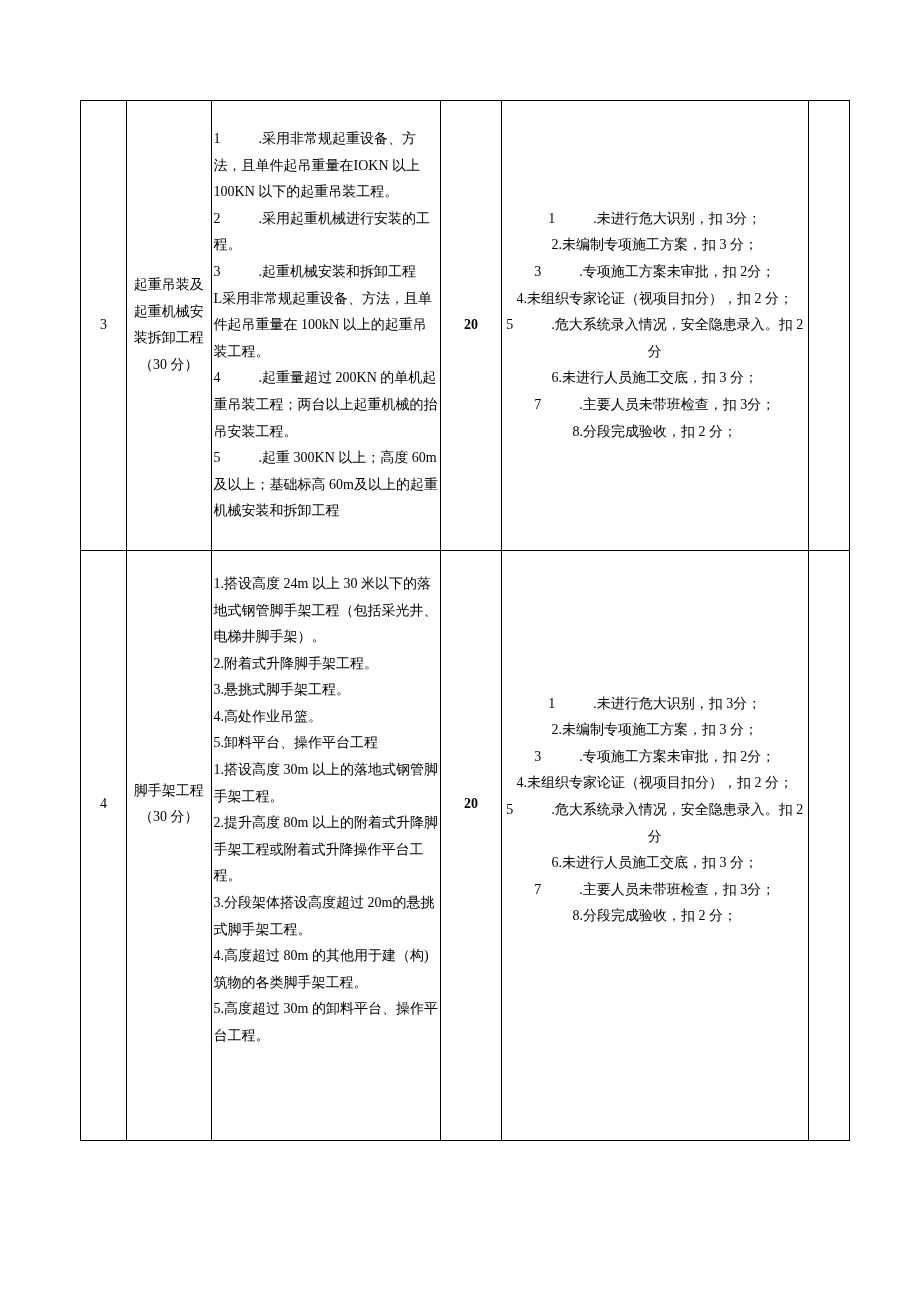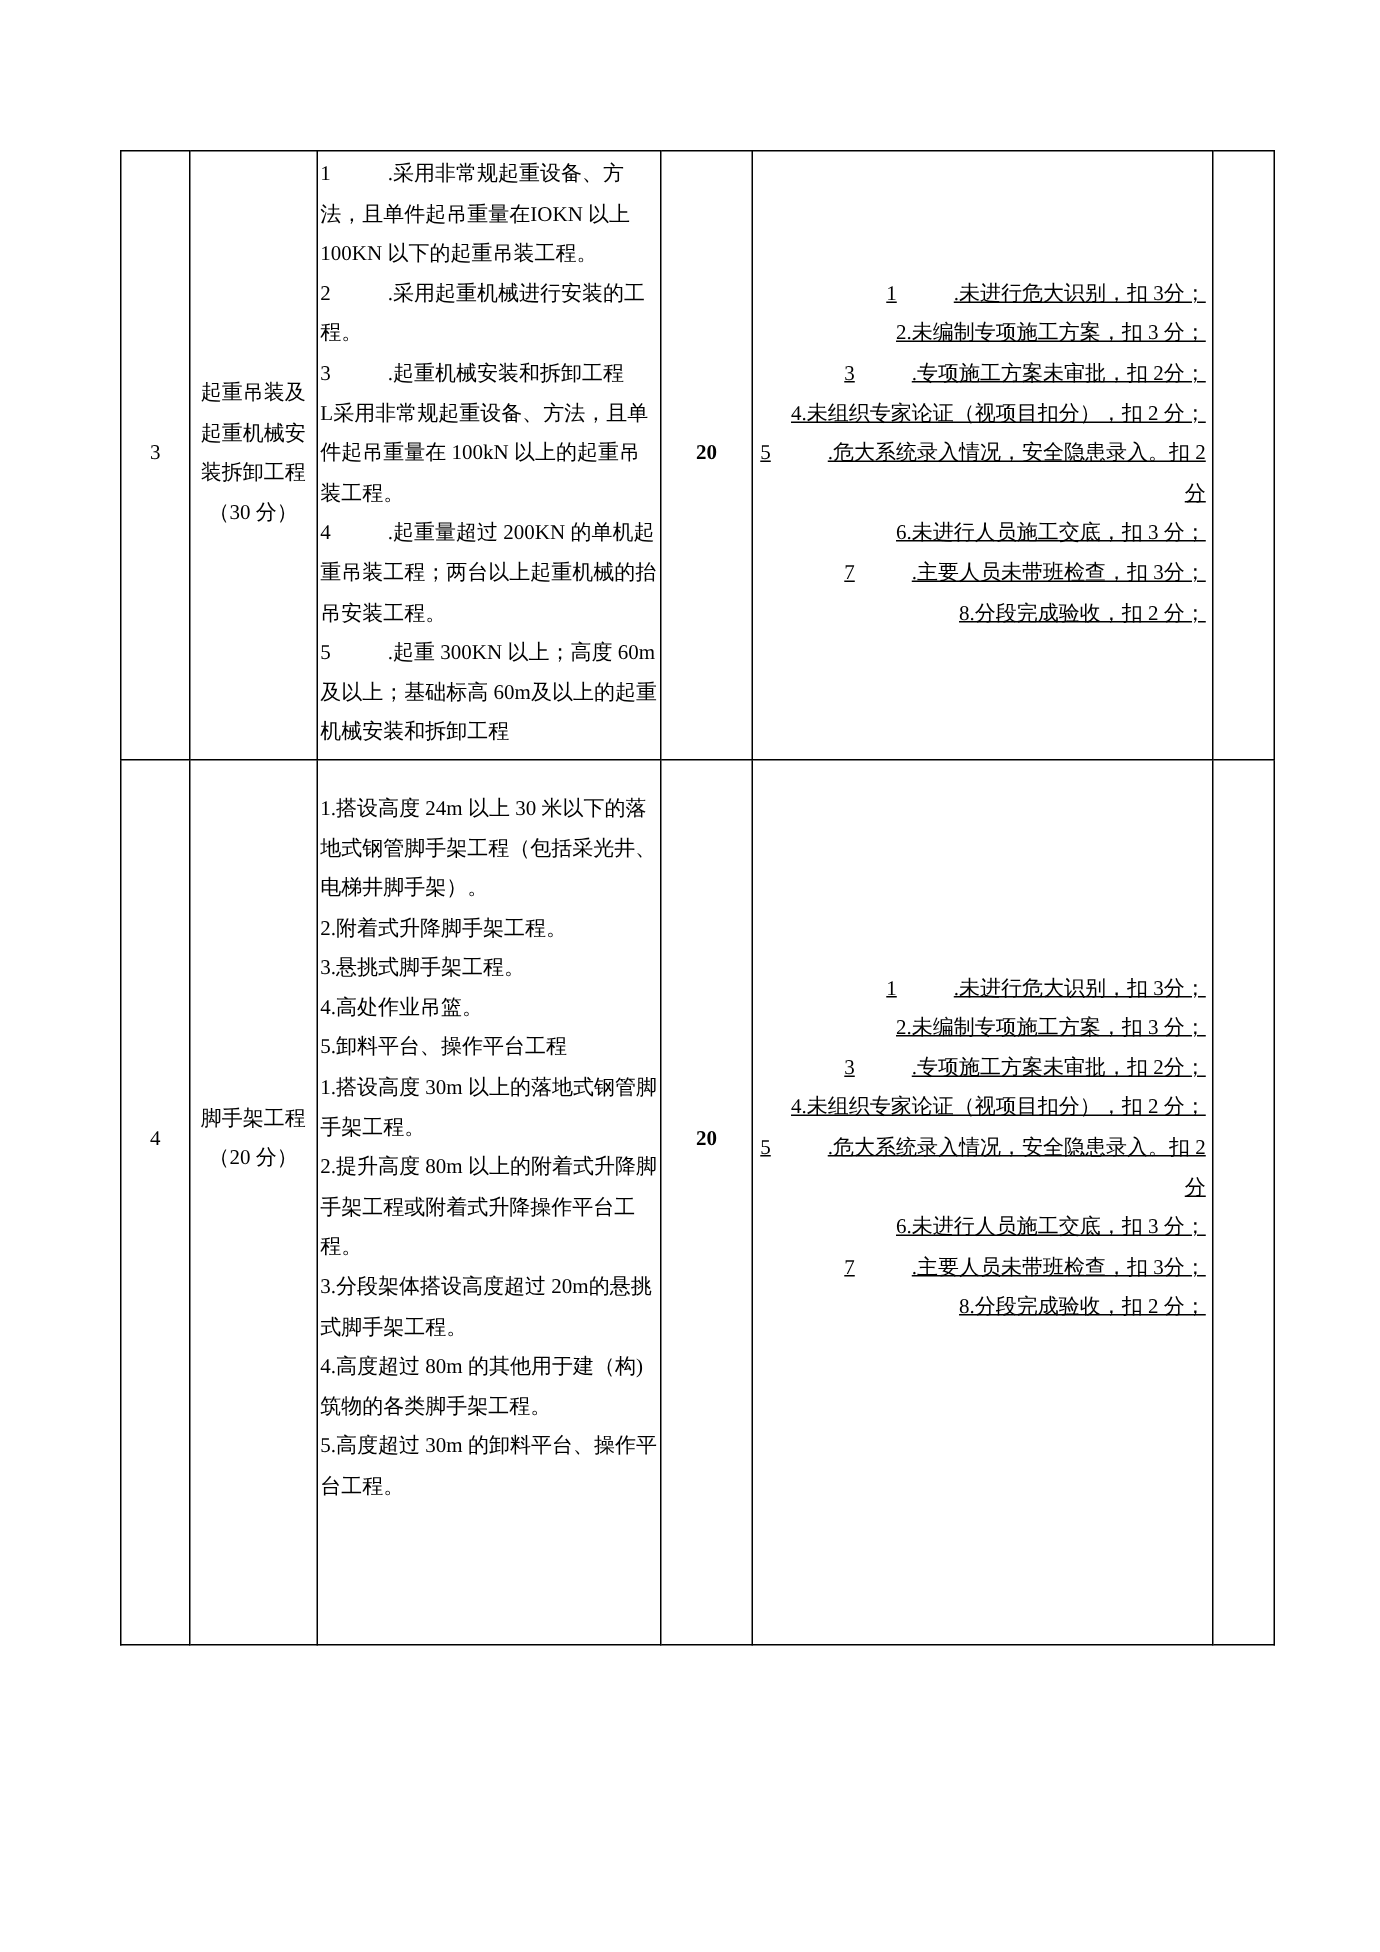--- a/index.html
+++ b/index.html
@@ -16,21 +16,21 @@
       padding: 100px 70px 100px 80px;
       width: 920px;
     }
     table {
       border-collapse: collapse;
       width: 100%;
       table-layout: fixed;
     }
     td {
       border: 1px solid #000;
-      padding: 3px 4px;
+      padding: 25px 4px;
       vertical-align: middle;
       word-break: break-word;
     }
     .col-idx {
       width: 38px;
       text-align: center;
     }
     .col-title {
       width: 70px;
       text-align: center;
@@ -41,23 +41,22 @@
       padding-left: 2px;
       padding-right: 2px;
     }
     .col-score {
       width: 50px;
       text-align: center;
       font-weight: bold;
     }
     .col-criteria {
       width: 254px;
-      text-align: right;
+      text-align: center;
       padding-left: 4px;
-      text-decoration: underline;
     }
     .col-blank {
       width: 34px;
     }
     .row-4 td {
       padding-bottom: 90px;
       padding-top: 20px;
       margin-top: 12px;
     }
     .row-4 td.col-idx,
@@ -78,20 +77,20 @@
     <tr>
       <td class="col-idx">3</td>
       <td class="col-title">起重吊装及起重机械安装拆卸工程（30 分）</td>
       <td class="col-desc">1<span class="num-gap"></span>.采用非常规起重设备、方法，且单件起吊重量在IOKN 以上 100KN 以下的起重吊装工程。<br>2<span class="num-gap"></span>.采用起重机械进行安装的工程。<br>3<span class="num-gap"></span>.起重机械安装和拆卸工程<br>L采用非常规起重设备、方法，且单件起吊重量在 100kN 以上的起重吊装工程。<br>4<span class="num-gap"></span>.起重量超过 200KN 的单机起重吊装工程；两台以上起重机械的抬吊安装工程。<br>5<span class="num-gap"></span>.起重 300KN 以上；高度 60m 及以上；基础标高 60m及以上的起重机械安装和拆卸工程</td>
       <td class="col-score">20</td>
       <td class="col-criteria">1<span class="num-gap"></span>.未进行危大识别，扣 3分；<br>2.未编制专项施工方案，扣 3 分；<br>3<span class="num-gap"></span>.专项施工方案未审批，扣 2分；<br>4.未组织专家论证（视项目扣分），扣 2 分；<br>5<span class="num-gap"></span>.危大系统录入情况，安全隐患录入。扣 2 分<br>6.未进行人员施工交底，扣 3 分；<br>7<span class="num-gap"></span>.主要人员未带班检查，扣 3分；<br>8.分段完成验收，扣 2 分；</td>
       <td class="col-blank"></td>
     </tr>
     <tr class="row-4">
       <td class="col-idx">4</td>
-      <td class="col-title">脚手架工程（20 分）</td>
+      <td class="col-title">脚手架工程（30 分）</td>
       <td class="col-desc">1.搭设高度 24m 以上 30 米以下的落地式钢管脚手架工程（包括采光井、电梯井脚手架）。<br>2.附着式升降脚手架工程。<br>3.悬挑式脚手架工程。<br>4.高处作业吊篮。<br>5.卸料平台、操作平台工程<br>1.搭设高度 30m 以上的落地式钢管脚手架工程。<br>2.提升高度 80m 以上的附着式升降脚手架工程或附着式升降操作平台工程。<br>3.分段架体搭设高度超过 20m的悬挑式脚手架工程。<br>4.高度超过 80m 的其他用于建（构)筑物的各类脚手架工程。<br>5.高度超过 30m 的卸料平台、操作平台工程。</td>
       <td class="col-score">20</td>
       <td class="col-criteria">1<span class="num-gap"></span>.未进行危大识别，扣 3分；<br>2.未编制专项施工方案，扣 3 分；<br>3<span class="num-gap"></span>.专项施工方案未审批，扣 2分；<br>4.未组织专家论证（视项目扣分），扣 2 分；<br>5<span class="num-gap"></span>.危大系统录入情况，安全隐患录入。扣 2 分<br>6.未进行人员施工交底，扣 3 分；<br>7<span class="num-gap"></span>.主要人员未带班检查，扣 3分；<br>8.分段完成验收，扣 2 分；</td>
       <td class="col-blank"></td>
     </tr>
   </tbody>
 </table>
 
 </body></html>

